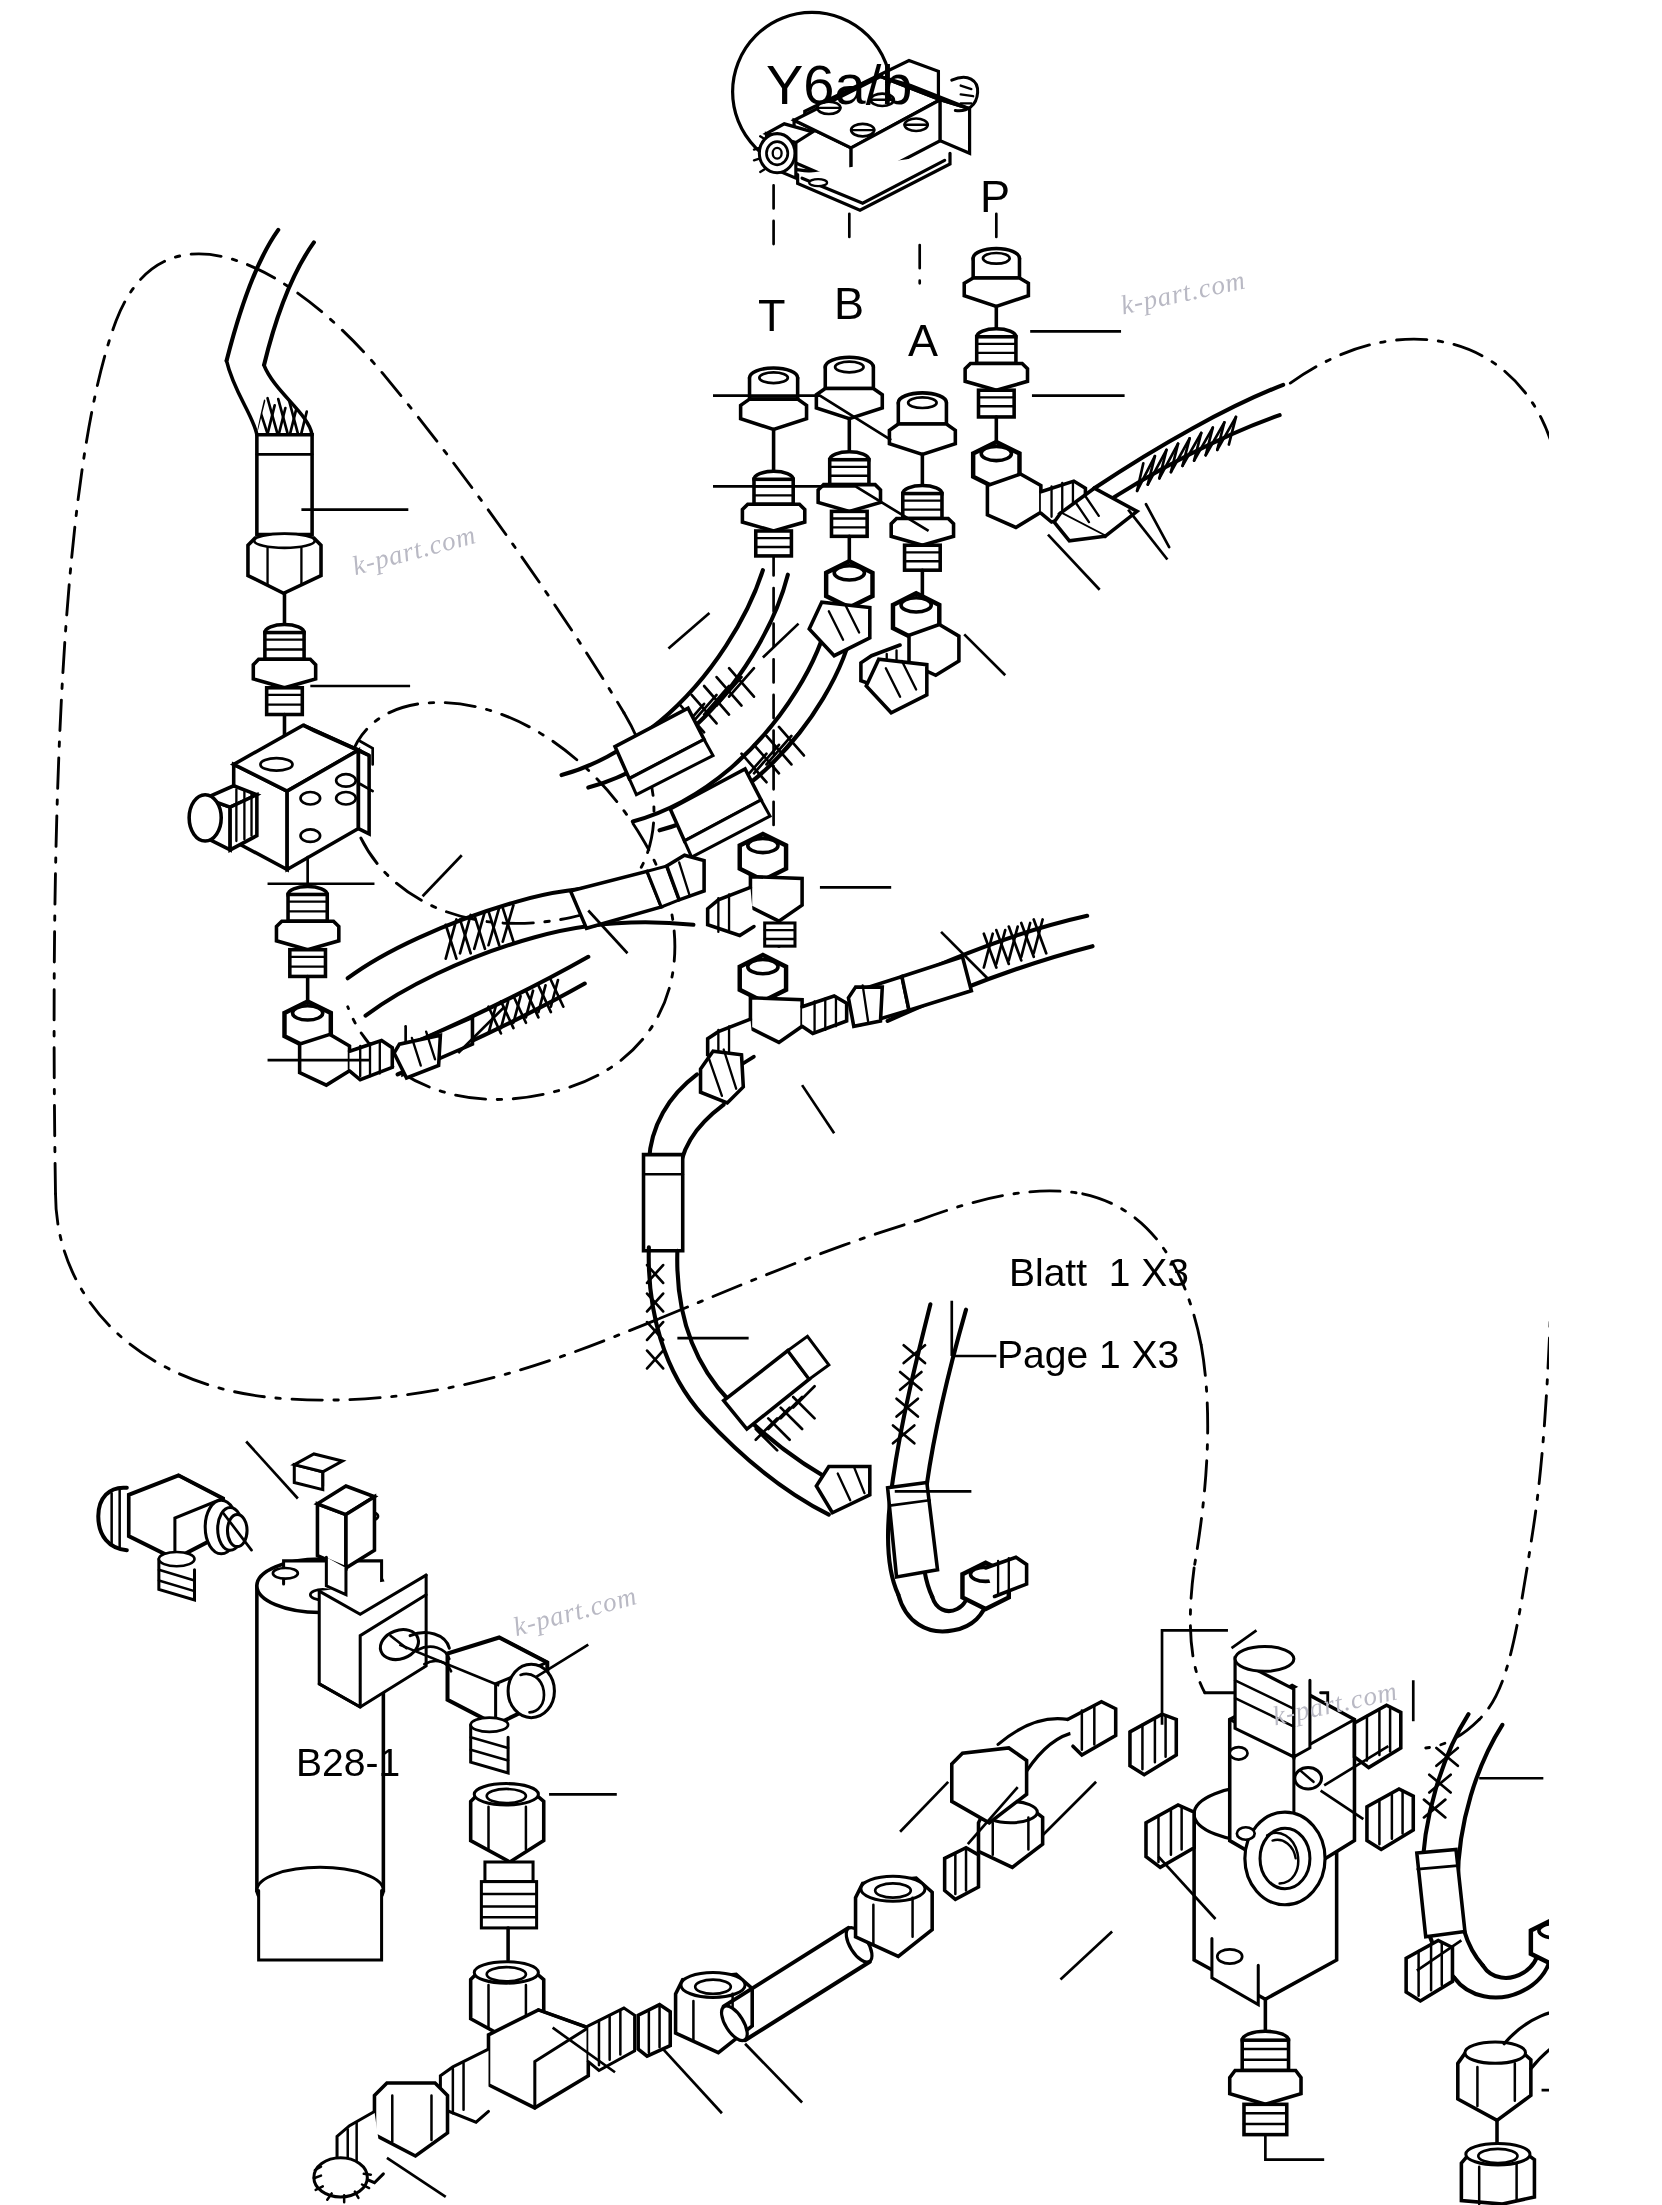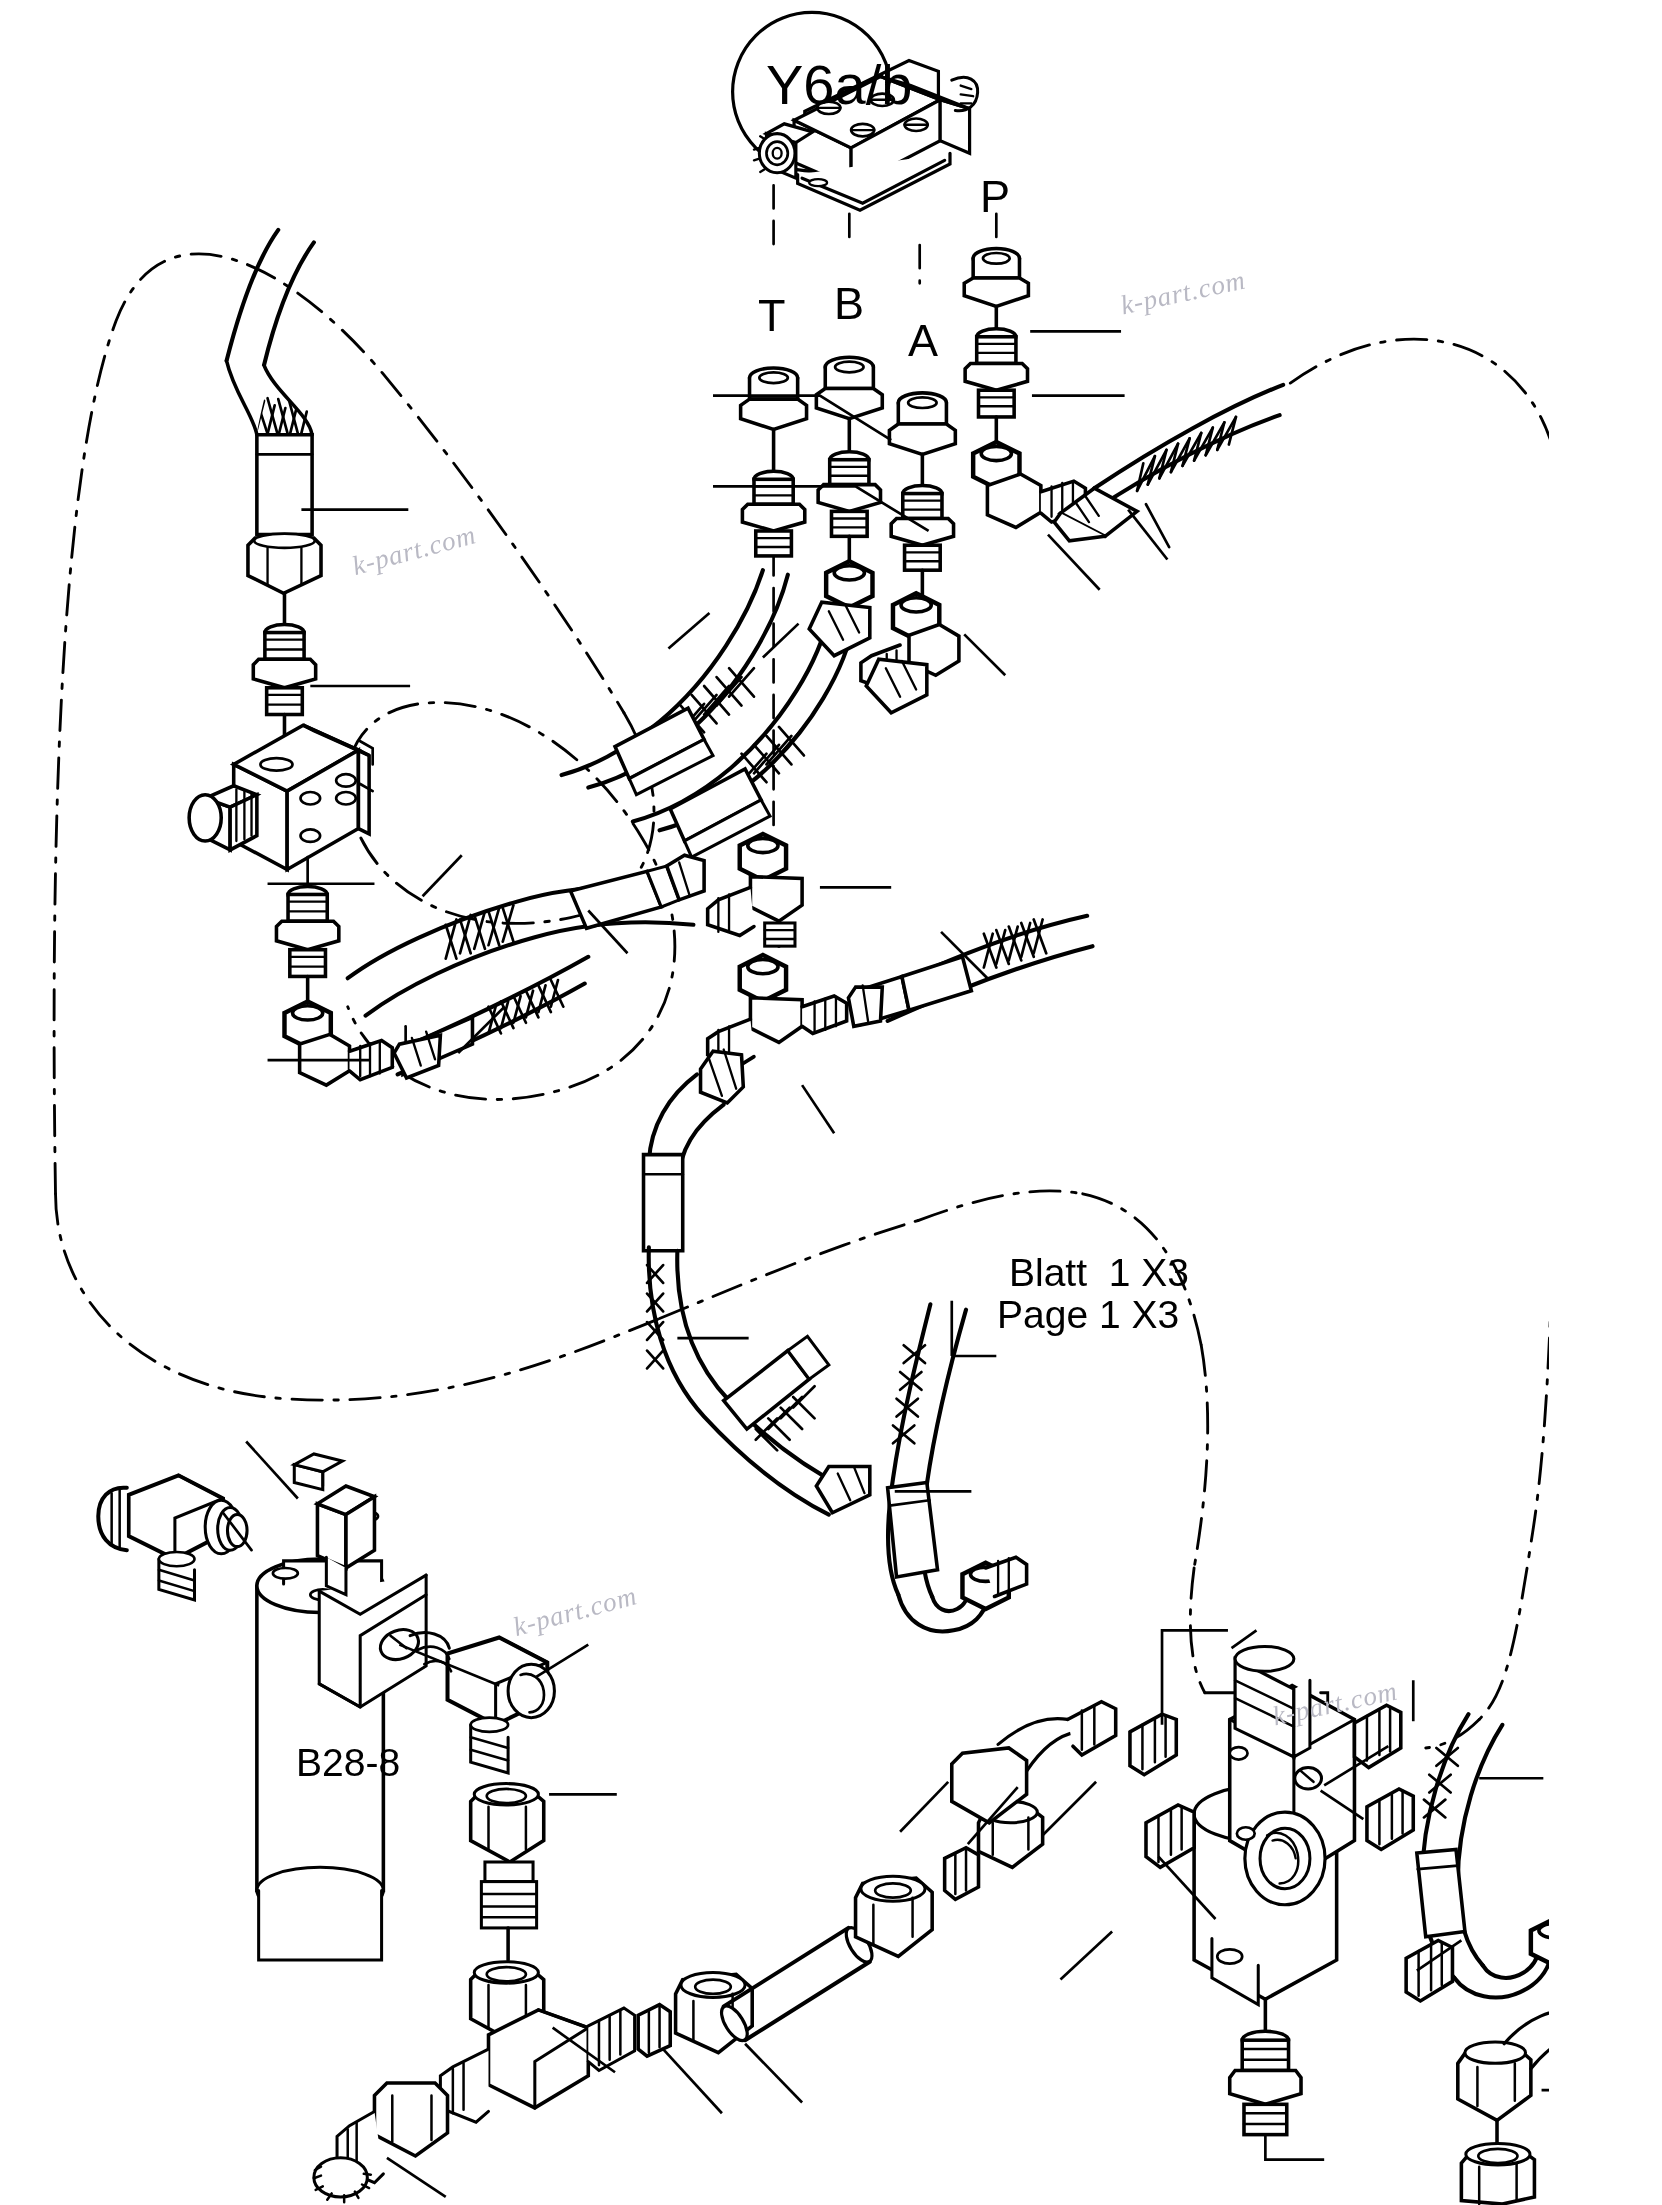--- a/index.html
+++ b/index.html
@@ -756,23 +756,23 @@
 <div class="lbl lbl-port" style="left:758px;top:292px;">T</div>
 
 <div class="lbl lbl-port" style="left:834px;top:280px;">B</div>
 
 <div class="lbl lbl-port" style="left:908px;top:317px;">A</div>
 
 <div class="lbl lbl-port" style="left:980px;top:173px;">P</div>
 
 <div class="lbl lbl-blatt" style="left:997px;top:1252px;margin-left:12px;">Blatt  1 X3</div>
 
-<div class="lbl lbl-blatt" style="left:997px;top:1294px;">Page 1 X3</div>
-
-<div class="lbl lbl-b28" style="left:296px;top:1742px;">B28-8</div>
+<div class="lbl lbl-blatt" style="left:997px;top:1334px;">Page 1 X3</div>
+
+<div class="lbl lbl-b28" style="left:296px;top:1742px;">B28-1</div>
 
 <div class="wm" style="left:1118px;top:291px;transform:rotate(-12deg);">k-part.com</div>
 <div class="wm" style="left:349px;top:552px;transform:rotate(-15deg);">k-part.com</div>
 <div class="wm" style="left:510px;top:1613px;transform:rotate(-15deg);">k-part.com</div>
 <div class="wm" style="left:1270px;top:1702px;transform:rotate(-12deg);">k-part.com</div>
 
 </div>
 
 
 </body></html>

